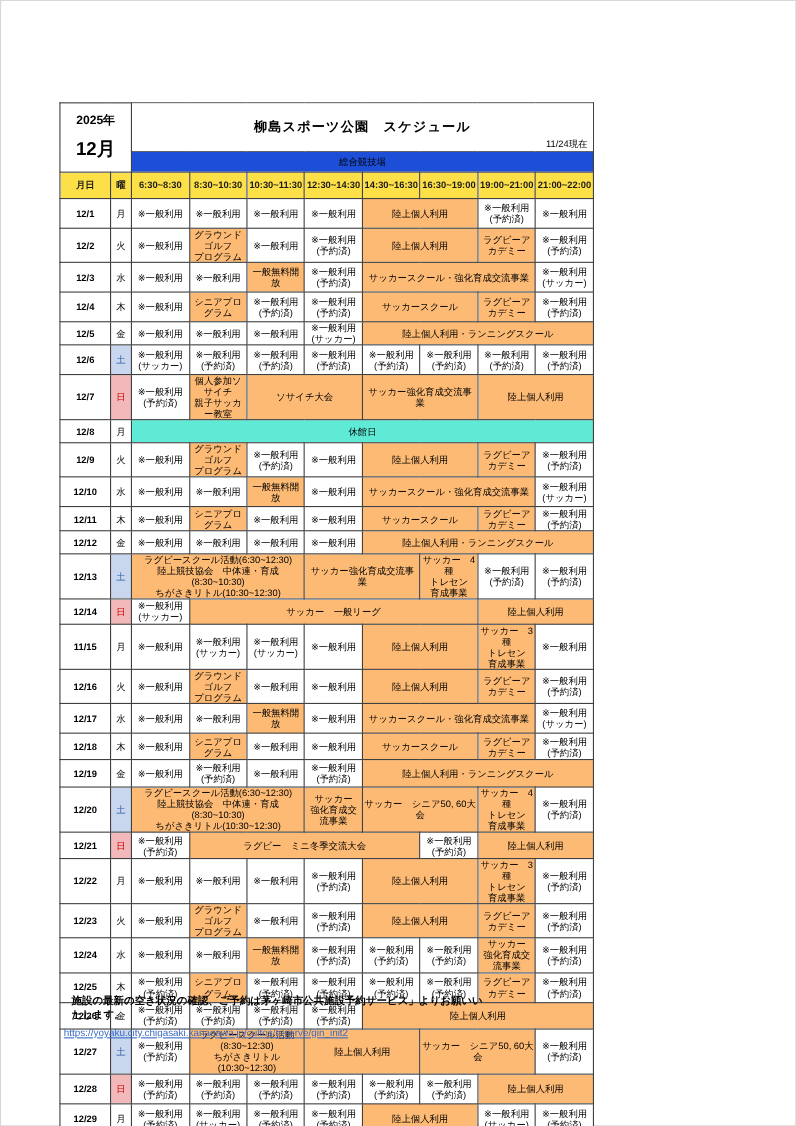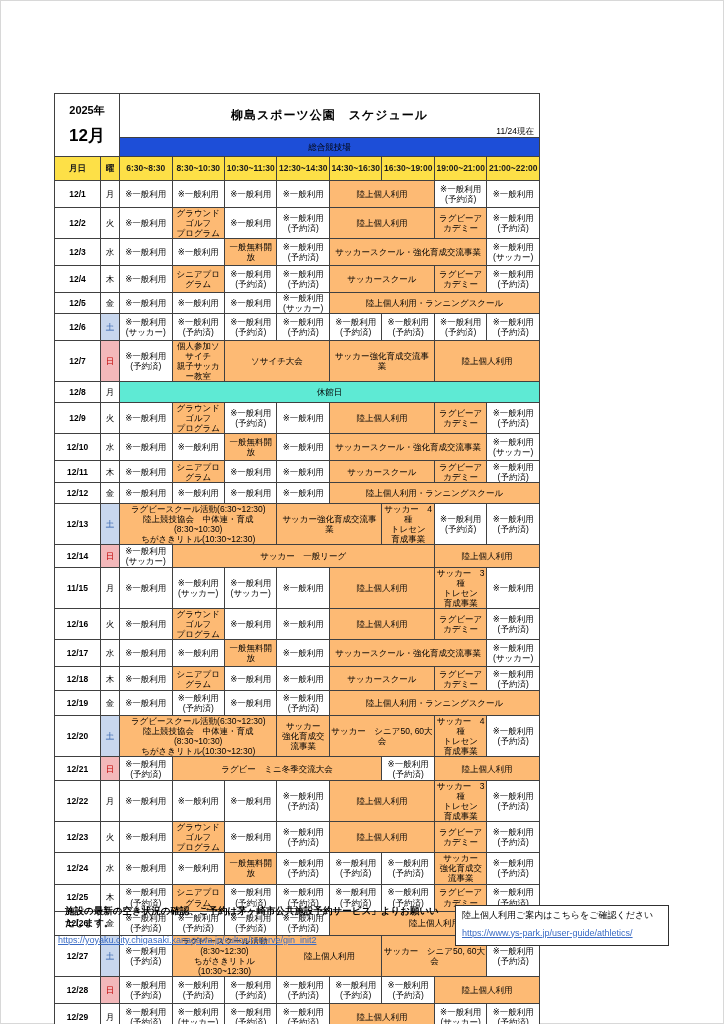--- a/index.html
+++ b/index.html
@@ -478,18 +478,14 @@
           <td class="c dg" colspan="8">休館日</td>
         </tr>
       </tbody>
   </table>
 
   <div class="foot-left">
     <div class="fnote fnote2">施設の最新の空き状況の確認、ご予約は茅ヶ崎市公共施設予約サービス」よりお願いいたします。</div>
     <a class="flink">https://yoyaku.city.chigasaki.kanagawa.jp/cultos/reserve/gin_init2</a>
   </div>
 
-  <div class="foot-box">
-    <div class="fbox-t">陸上個人利用ご案内はこちらをご確認ください</div>
-    <a class="flink">https://www.ys-park.jp/user-guide/athletics/</a>
-  </div>
 
 </div>
 
 </body></html>

